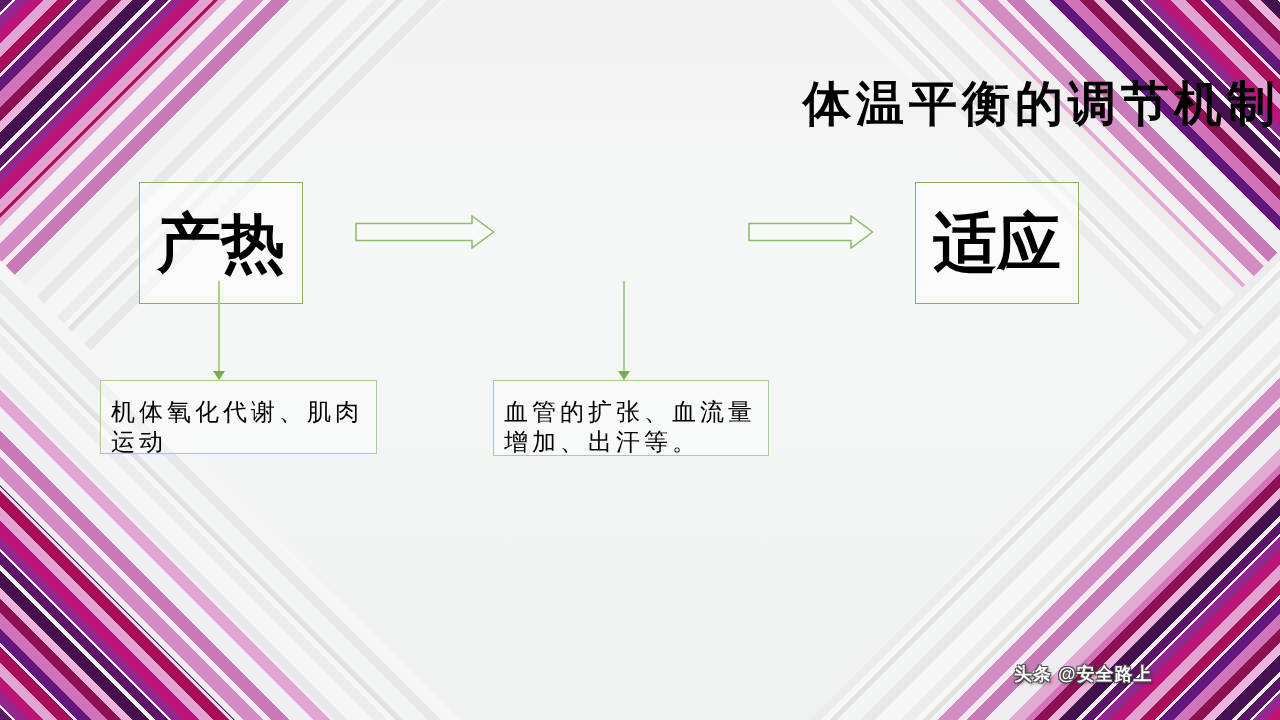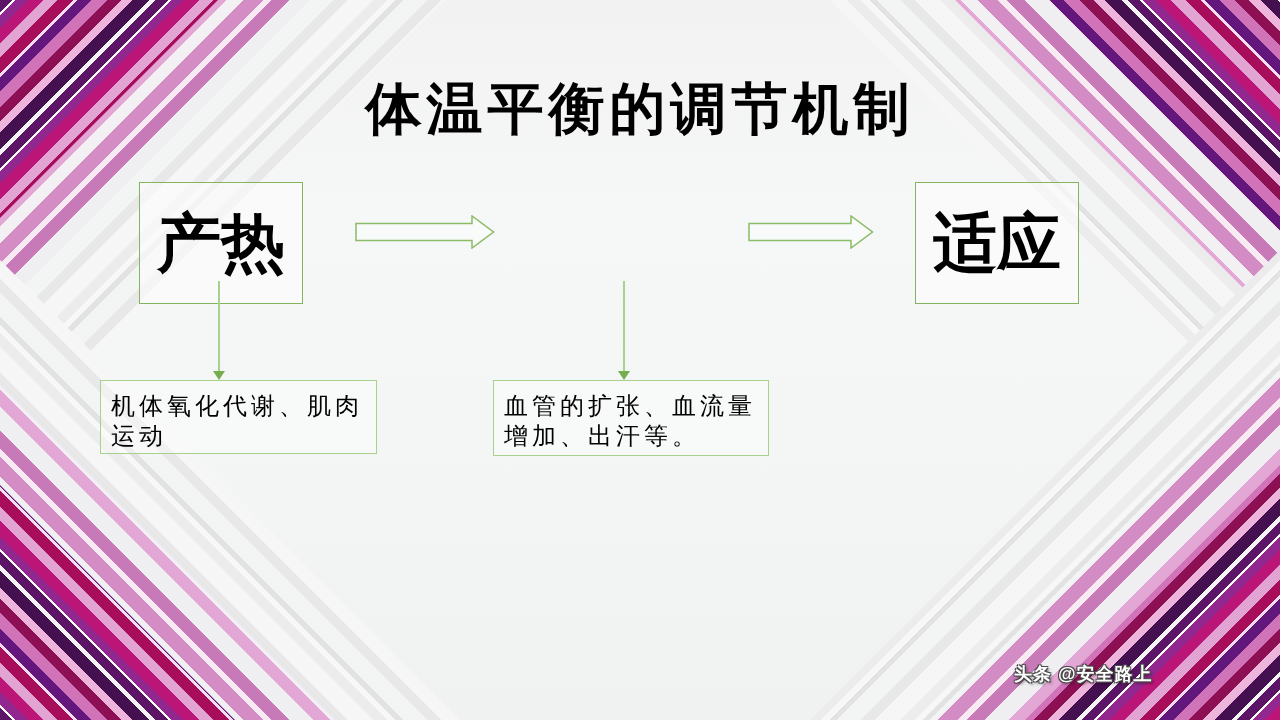--- a/index.html
+++ b/index.html
@@ -62,22 +62,22 @@
   .purple-layer.bl { width: 235px; height: 235px; }
 
   .gray-layer.br   { width: 470px; height: 470px; }
   .pink-layer.br   { width: 345px; height: 345px; }
   .purple-layer.br { width: 255px; height: 255px; }
 
   
   .title {
     position: absolute;
     top: 72px; left: 0; right: 0;
-    text-align: center;
-    font-size: 56px;
+    text-align: right;
+    font-size: 48px;
     font-weight: bold;
     letter-spacing: 5px;
     color: #000;
     z-index: 2;
   }
 
   .flow-box {
     position: absolute;
     top: 182px;
     width: 164px;
@@ -119,21 +119,21 @@
     border-left: 6px solid transparent;
     border-right: 6px solid transparent;
     border-top: 9px solid #76ad4e;
   }
 
   .note-box {
     position: absolute;
     top: 380px;
     border: 1.5px solid #a9d18e;
     background: rgba(255, 255, 255, 0.4);
-    padding: 10px 10px;
+    padding: 16px 10px;
     font-size: 24px;
     letter-spacing: 4px;
     line-height: 30px;
     color: #000;
     z-index: 2;
   }
   .note-box.n1 { left: 100px; width: 277px; height: 74px; }
   .note-box.n2 { left: 493px; width: 276px; height: 76px; }
 
   .watermark {

